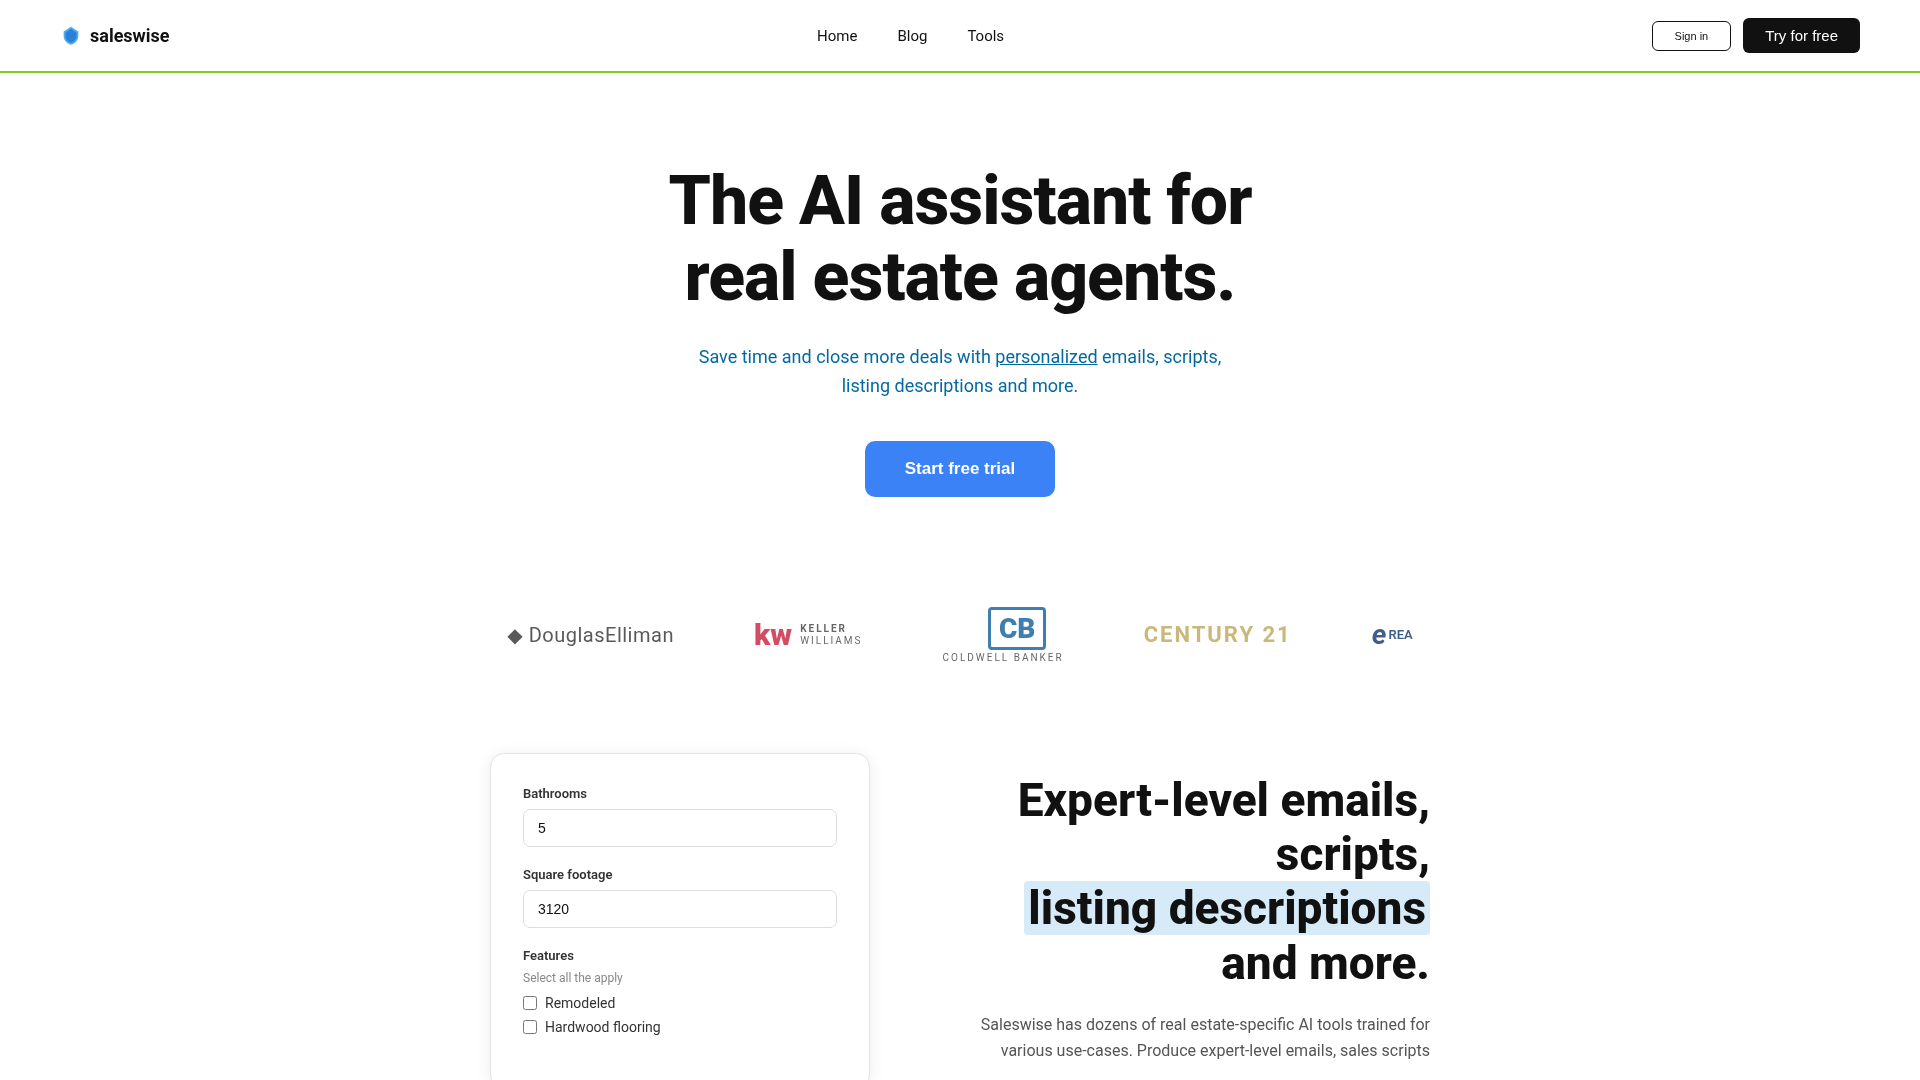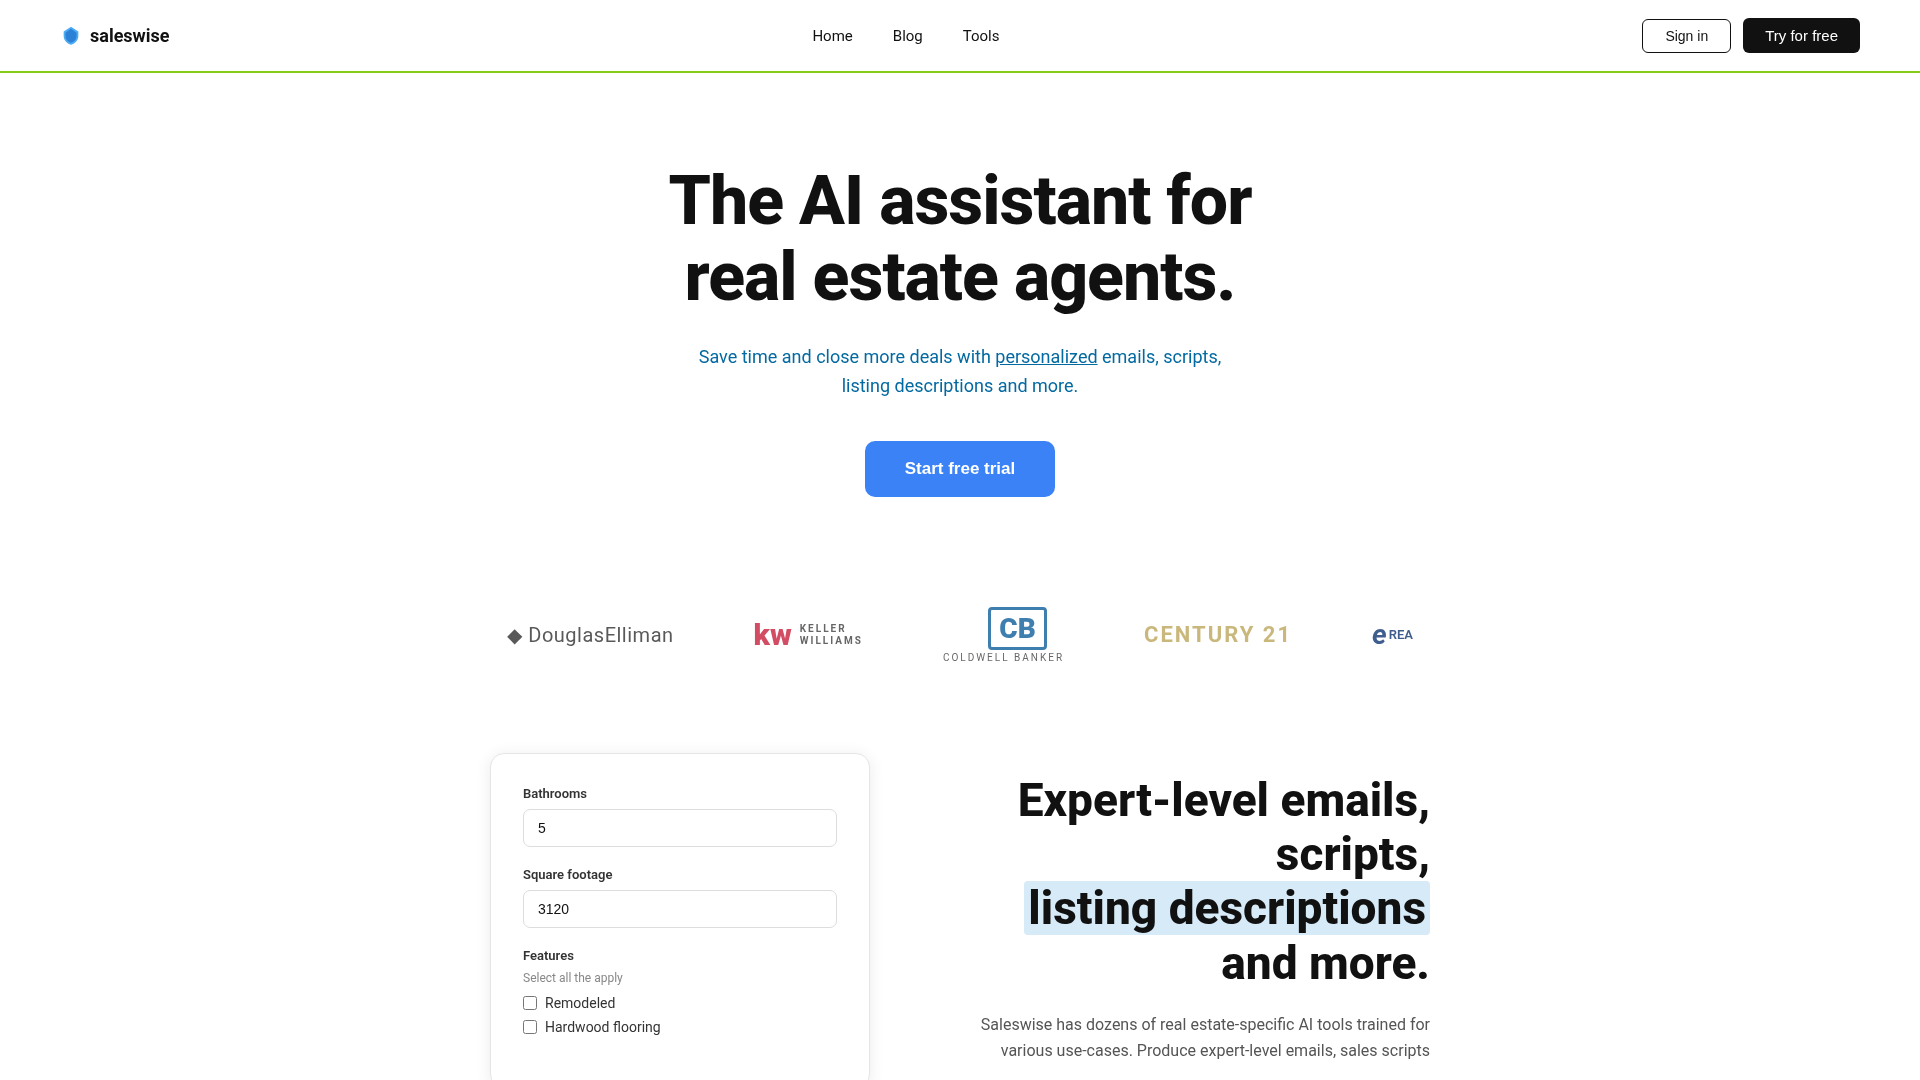--- a/index.html
+++ b/index.html
@@ -60,21 +60,21 @@
       cursor: pointer;
     }
 
     .nav-actions {
       display: flex;
       align-items: center;
       gap: 12px;
     }
 
     .btn-signin {
-      font-size: 14px;
+      font-size: 11px;
       color: #111;
       border: 1.5px solid #111;
       background: transparent;
       padding: 8px 22px;
       border-radius: 6px;
       cursor: pointer;
       font-weight: 500;
     }
 
     .btn-try {
@@ -314,21 +314,21 @@
 </section>
 
 <div class="logos-section">
   <div class="logo-brand">
     <span style="font-size:20px; font-weight:400; color:#222; letter-spacing:0.5px;">◆ DouglasElliman</span>
   </div>
   <div class="logo-brand logo-kw">
     <span class="kw-symbol" style="font-size:30px; font-weight:900; color:#c41230;">kw</span>
     <div style="display:flex;flex-direction:column;line-height:1.1;">
       <span class="kw-text" style="font-size:10px;font-weight:700;letter-spacing:2px;color:#333;">KELLER</span>
-      <span class="kw-text" style="font-size:10px;font-weight:700;letter-spacing:2px;color:#333;">WILLIAMS</span>
+      <span class="kw-text" style="font-size:10px;font-weight:400;letter-spacing:2px;color:#333;">WILLIAMS</span>
     </div>
   </div>
   <div class="logo-brand cb-logo">
     <span style="font-size:28px; font-weight:900; color:#005596; border:3px solid #005596; padding:2px 8px; border-radius:4px;margin-left:28px;">CB</span>
     <span style="font-size:10px; letter-spacing:2px; color:#333; margin-top:2px;">COLDWELL BANKER</span>
   </div>
   <div class="logo-brand">
     <span class="century21-text">CENTURY 21</span>
   </div>
   <div class="logo-brand">

